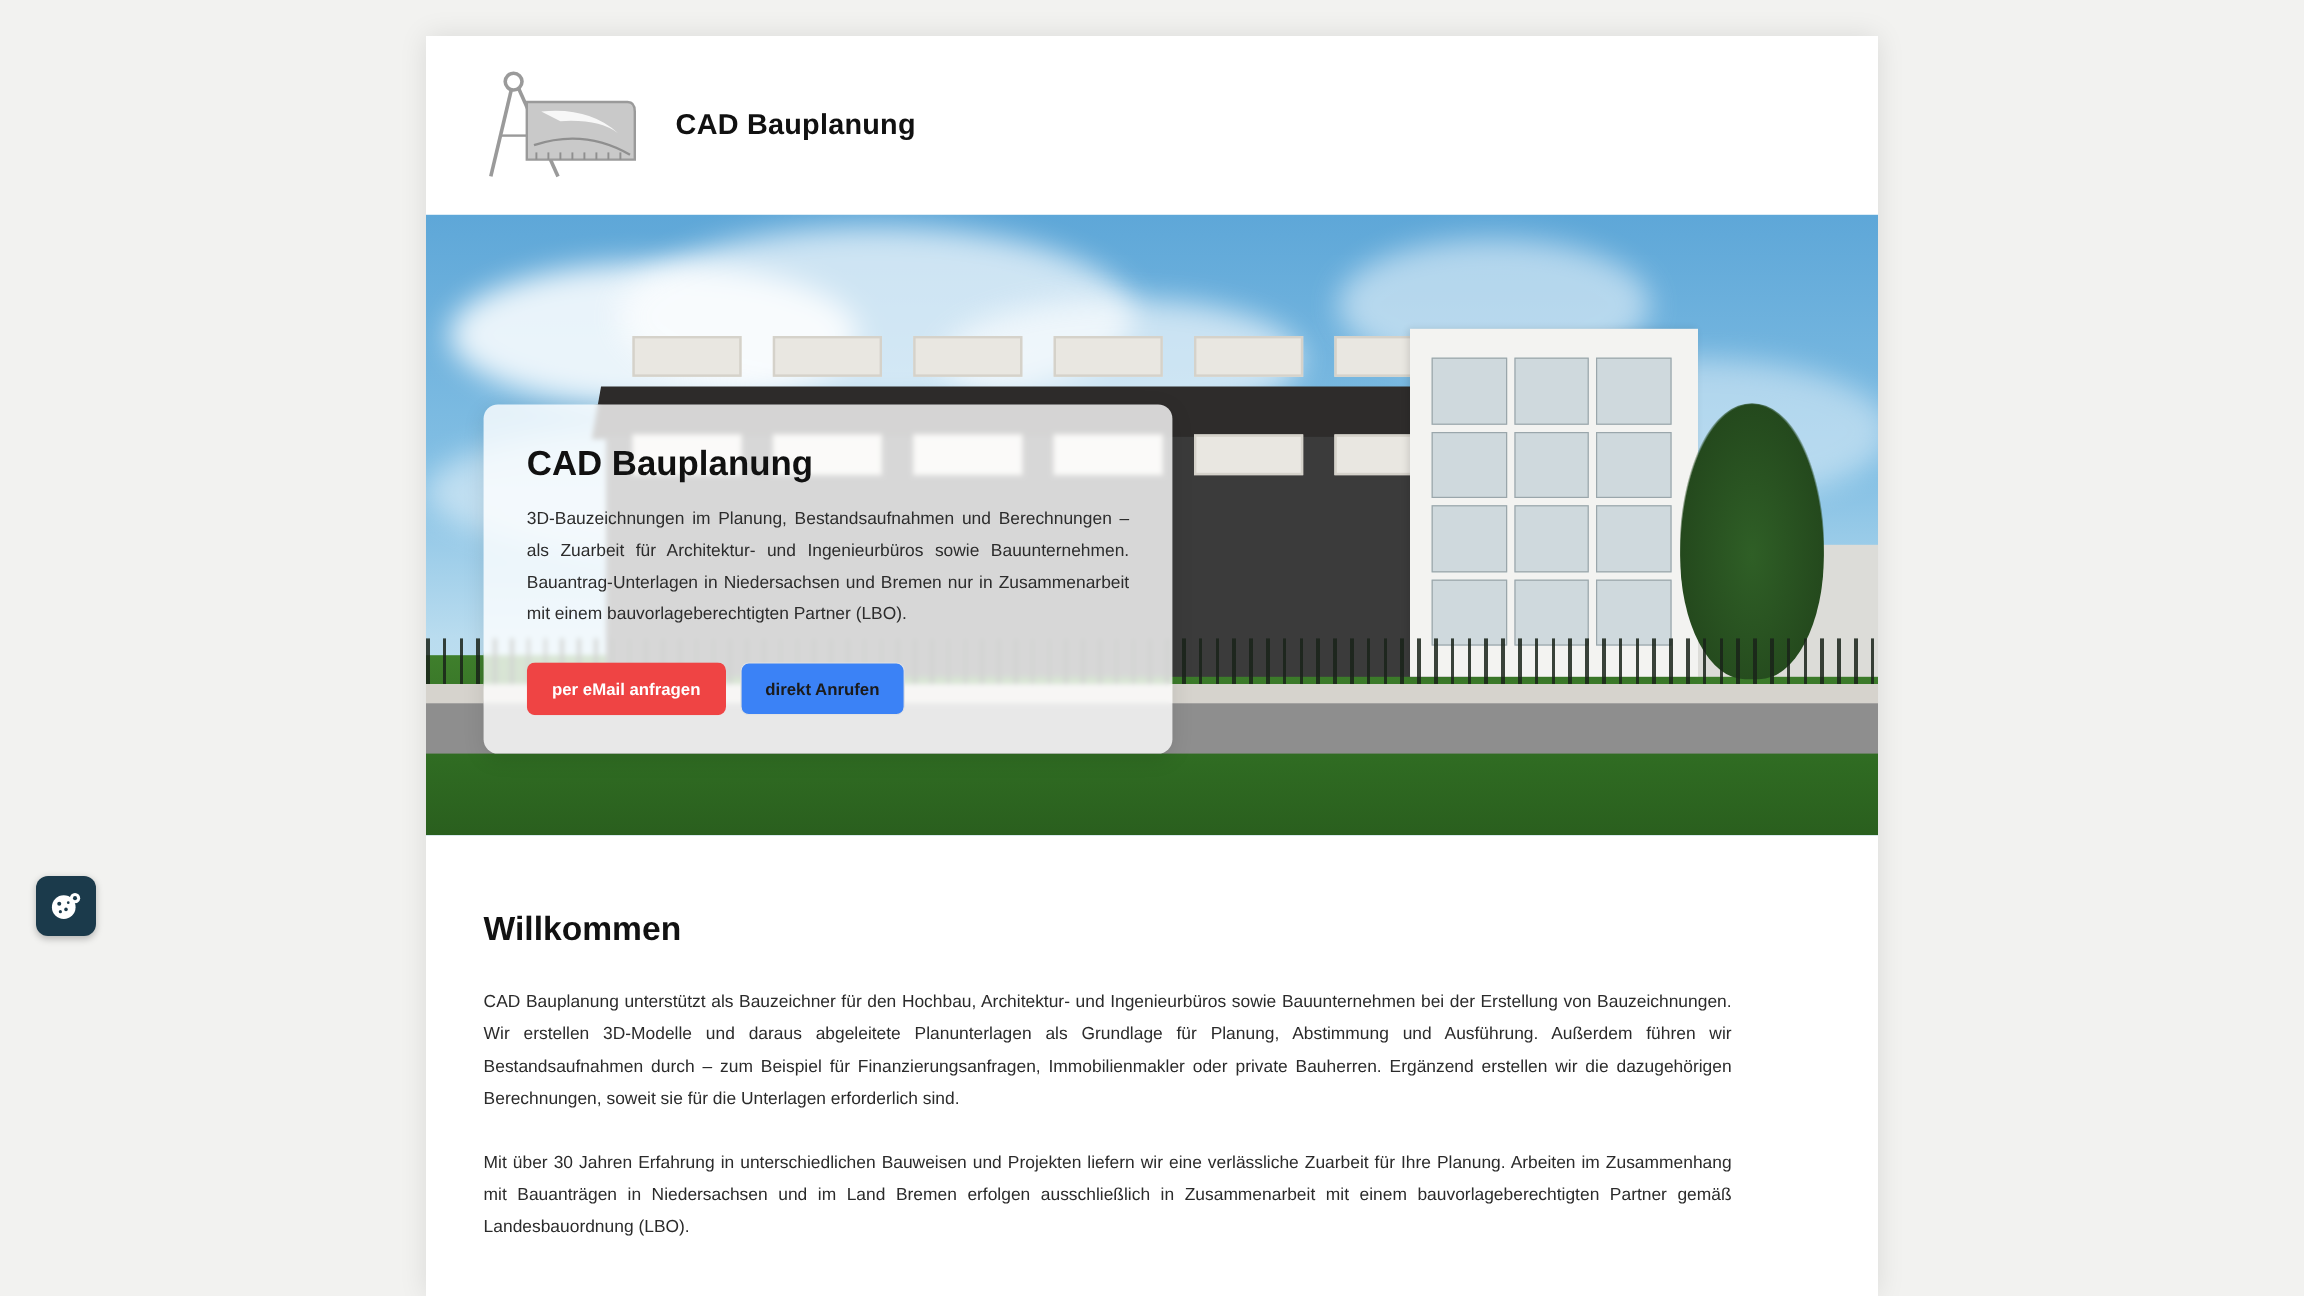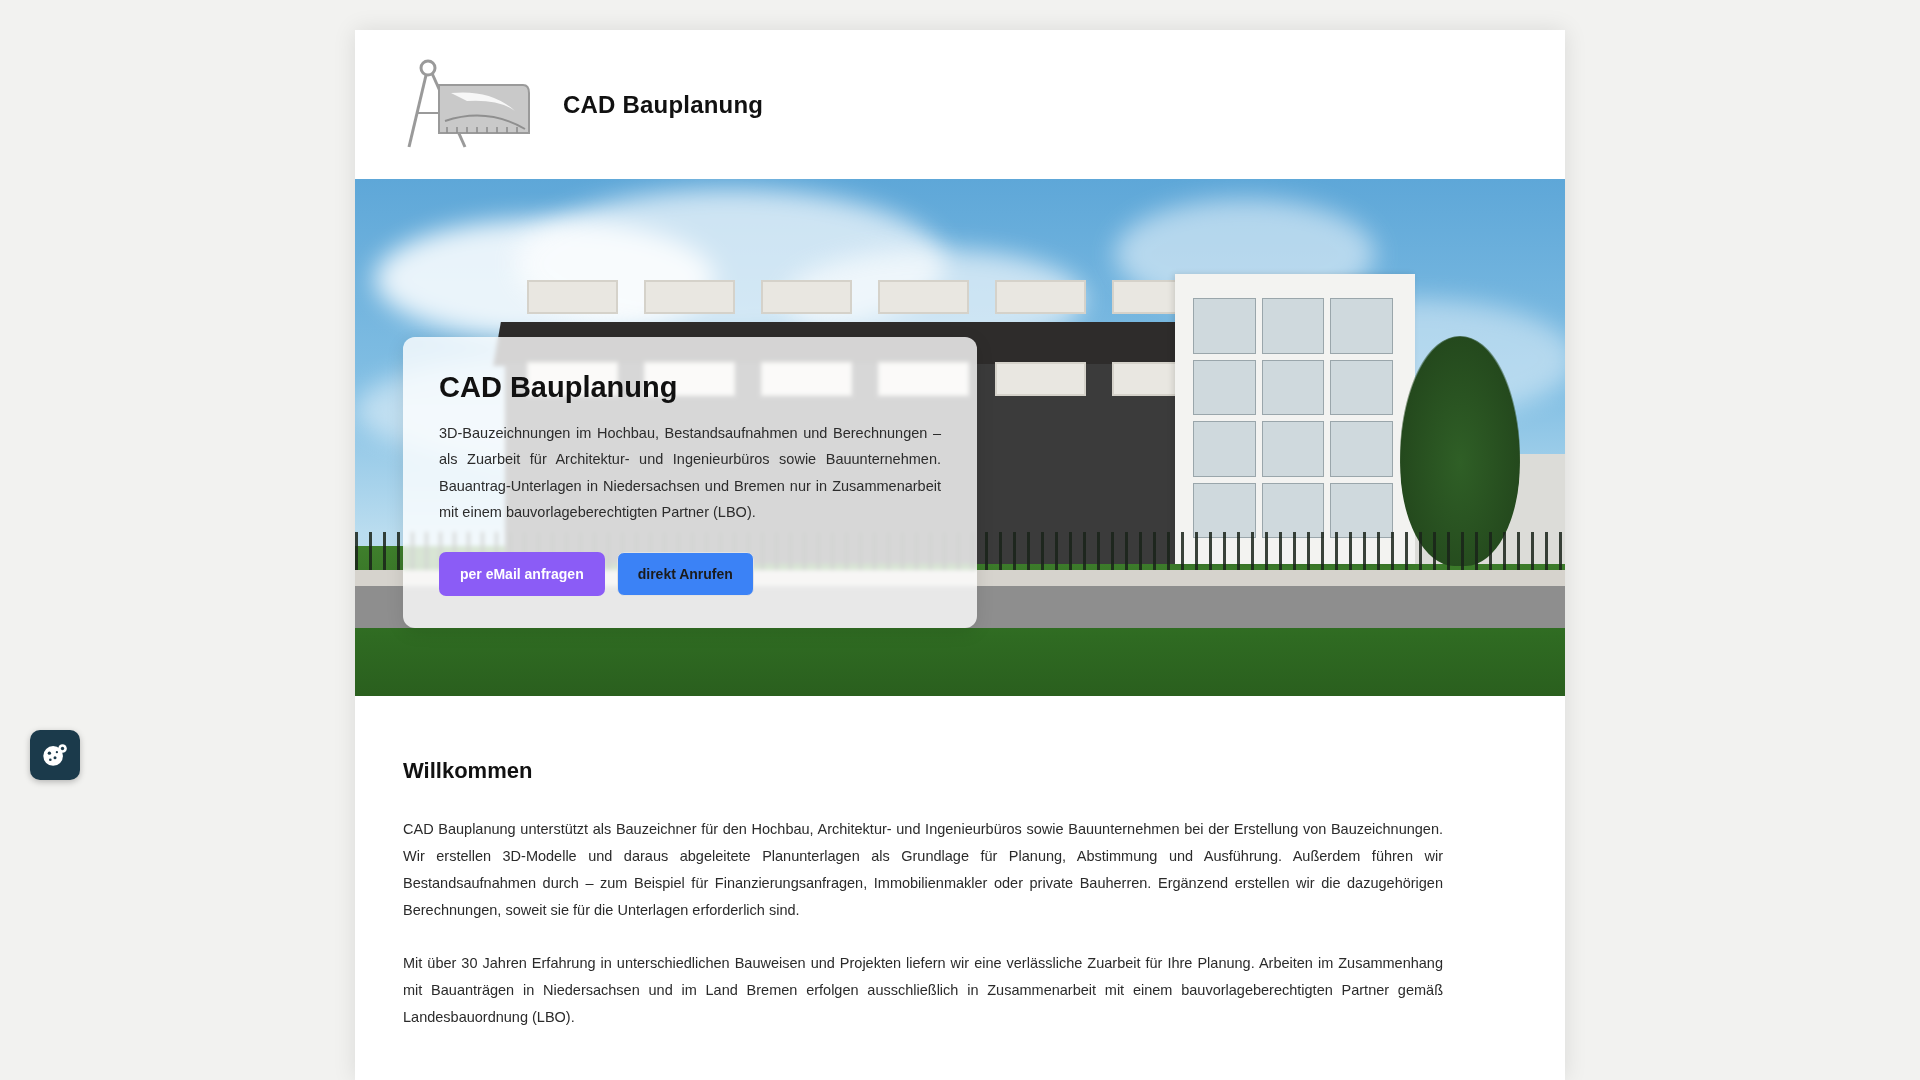--- a/index.html
+++ b/index.html
@@ -209,30 +209,30 @@
   }
   .btn {
     font-size: 14px;
     font-weight: bold;
     border-radius: 7px;
     padding: 13px 20px;
     border: 1px solid transparent;
     cursor: pointer;
     font-family: "Liberation Sans", sans-serif;
   }
-  .btn-primary { background: #8b5cf6; color: #ffffff; }
+  .btn-primary { background: #ef4444; color: #ffffff; }
   .btn-secondary { background: #3b82f6; color: #1b1b1b; border-color: #e2e2e2; }
 
   
   .content {
     padding: 62px 122px 0 48px;
     box-sizing: border-box;
   }
   .section-title {
-    font-size: 22px;
+    font-size: 28px;
     font-weight: bold;
     color: #111;
     margin: 0 0 32px 0;
   }
   .para {
     font-size: 14.5px;
     line-height: 1.86;
     color: #2b2b2b;
     text-align: justify;
     margin: 16px 0 26px 0;
@@ -335,21 +335,21 @@
             <div></div>
             <div></div>
         </div>
       </div>
       <div class="bld-right"></div>
       <div class="tree"></div>
       <div class="fence"></div>
 
       <div class="hero-card">
         <h1 class="hero-title">CAD Bauplanung</h1>
-        <p class="hero-text">3D-Bauzeichnungen im Hochbau, Bestandsaufnahmen und Berechnungen – als Zuarbeit für Architektur- und Ingenieurbüros sowie Bauunternehmen. Bauantrag-Unterlagen in Niedersachsen und Bremen nur in Zusammenarbeit mit einem bauvorlageberechtigten Partner (LBO).</p>
+        <p class="hero-text">3D-Bauzeichnungen im Planung, Bestandsaufnahmen und Berechnungen – als Zuarbeit für Architektur- und Ingenieurbüros sowie Bauunternehmen. Bauantrag-Unterlagen in Niedersachsen und Bremen nur in Zusammenarbeit mit einem bauvorlageberechtigten Partner (LBO).</p>
         <div class="hero-buttons">
           <button class="btn btn-primary">per eMail anfragen</button>
           <button class="btn btn-secondary">direkt Anrufen</button>
         </div>
       </div>
     </div>
 
     <div class="content">
       <h2 class="section-title">Willkommen</h2>
       <p class="para">CAD Bauplanung unterstützt als Bauzeichner für den Hochbau, Architektur- und Ingenieurbüros sowie Bauunternehmen bei der Erstellung von Bauzeichnungen. Wir erstellen 3D-Modelle und daraus abgeleitete Planunterlagen als Grundlage für Planung, Abstimmung und Ausführung. Außerdem führen wir Bestandsaufnahmen durch – zum Beispiel für Finanzierungsanfragen, Immobilienmakler oder private Bauherren. Ergänzend erstellen wir die dazugehörigen Berechnungen, soweit sie für die Unterlagen erforderlich sind.</p>

